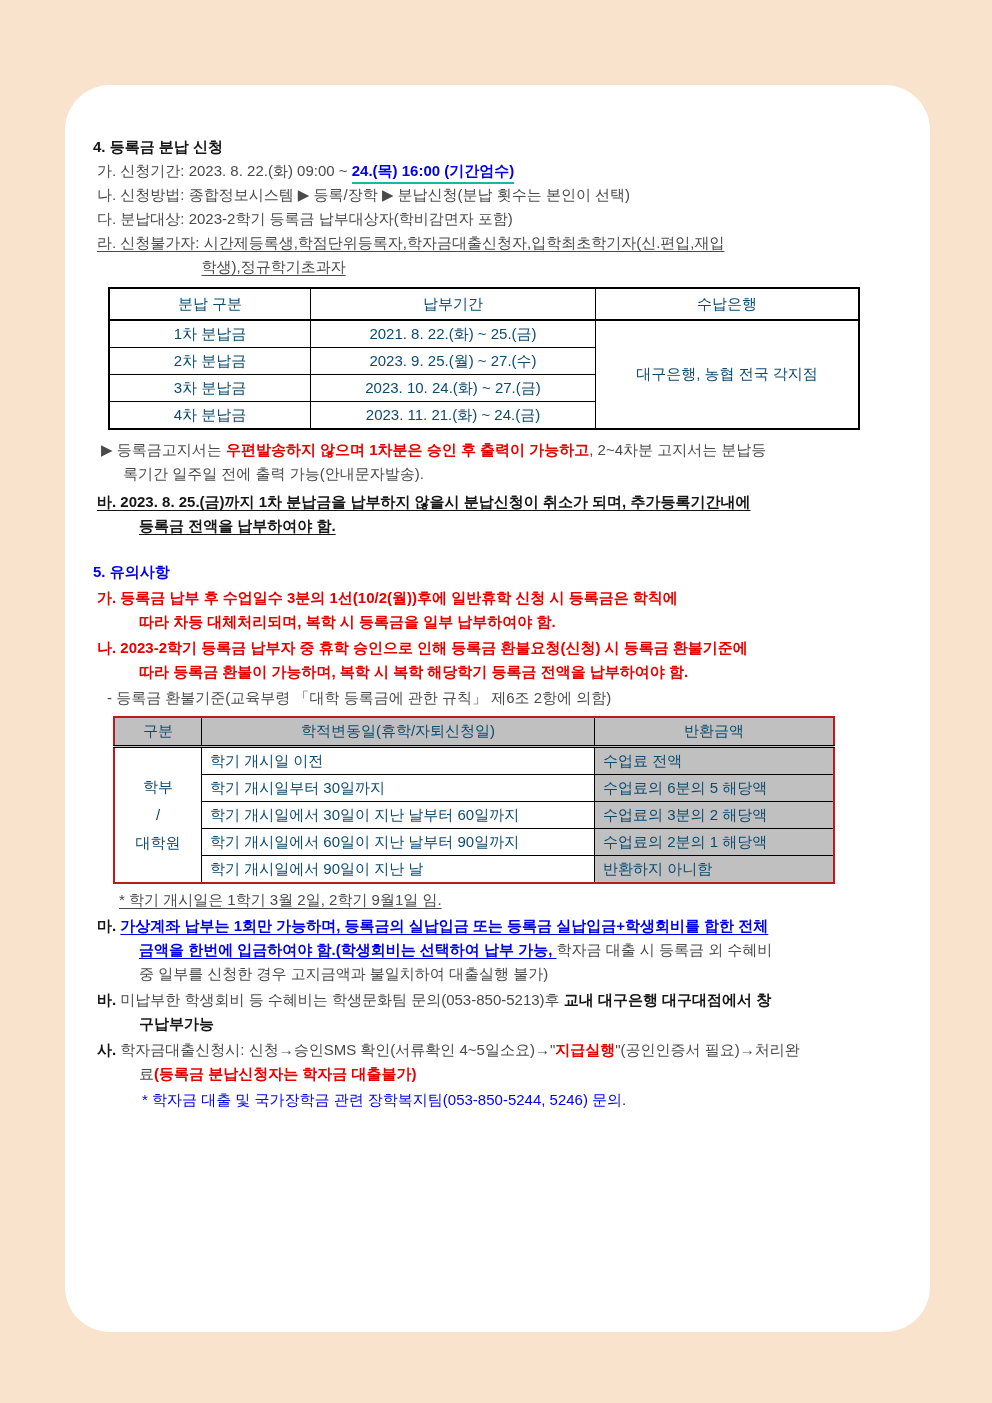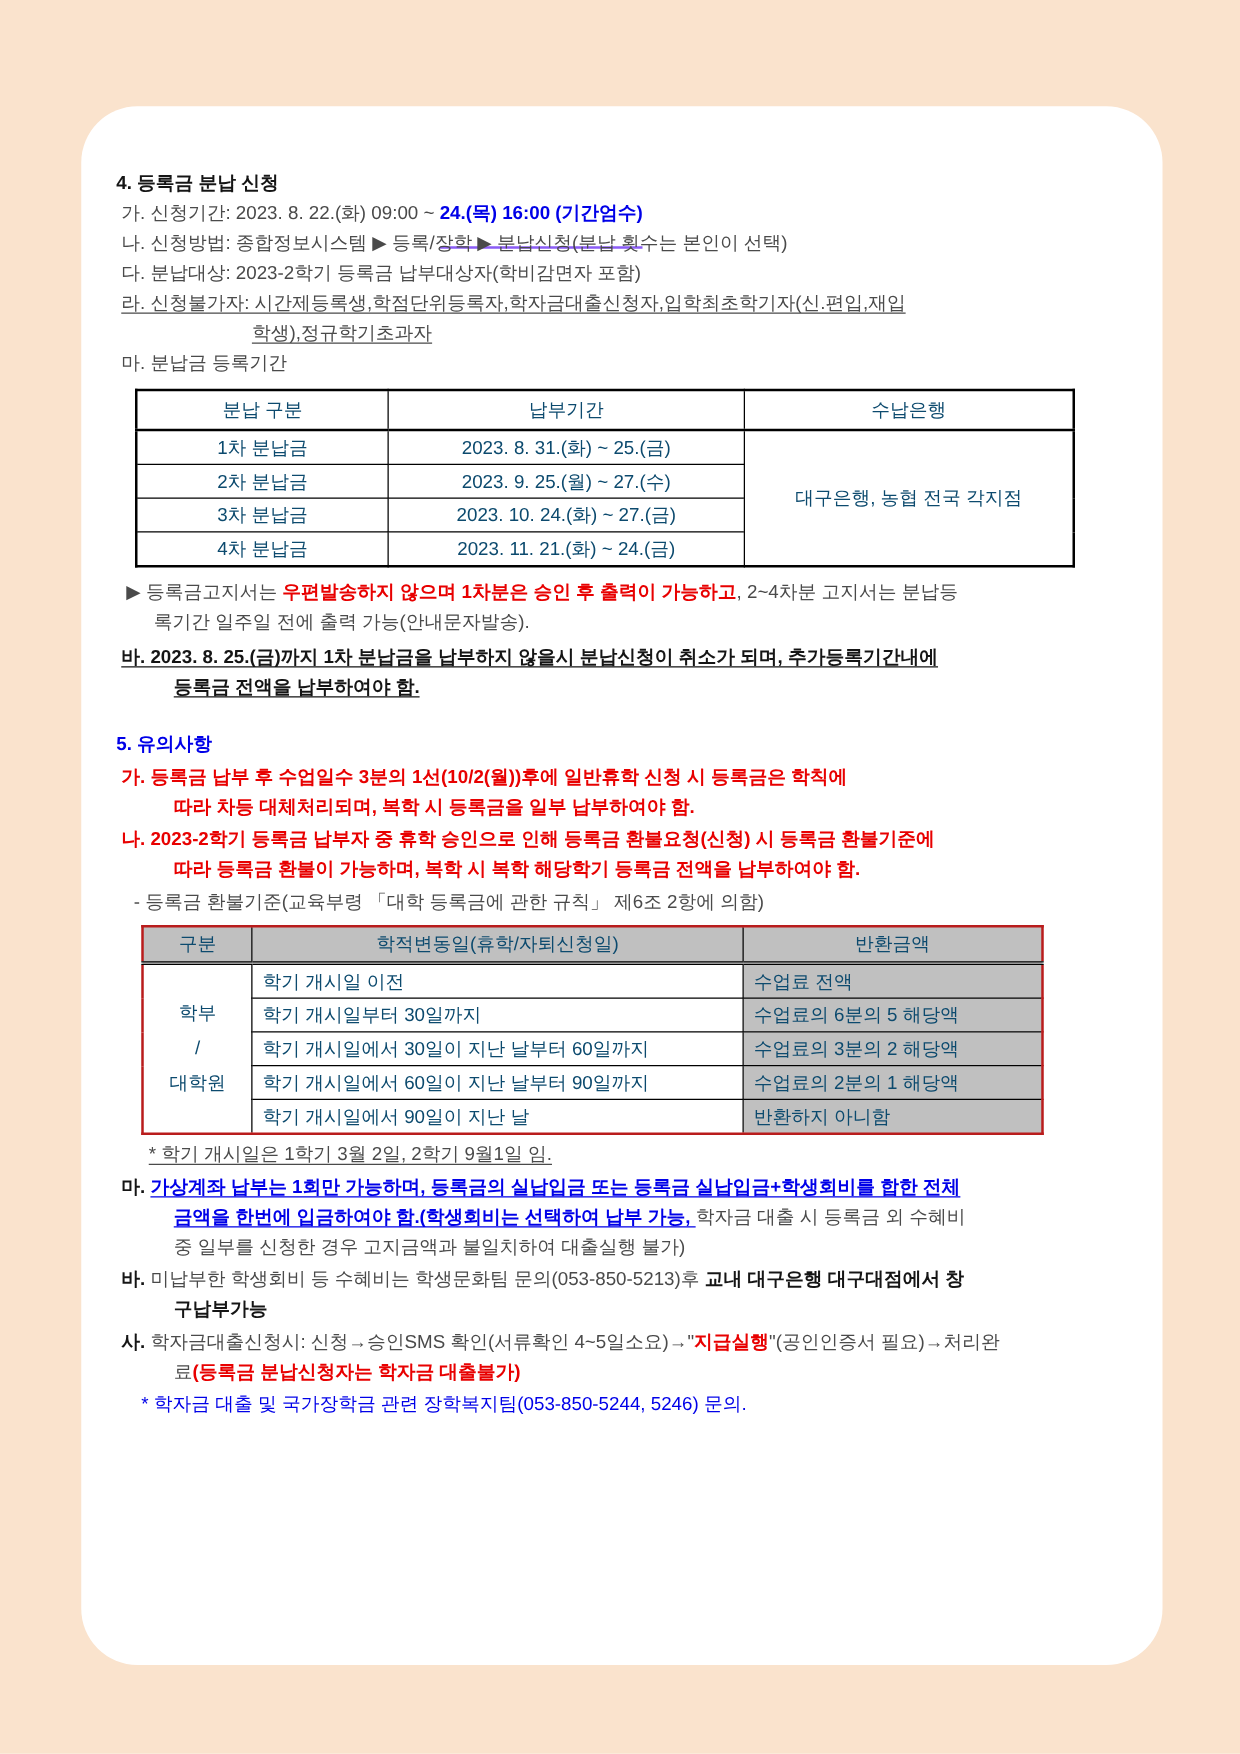--- a/index.html
+++ b/index.html
@@ -25,23 +25,23 @@
   
   .i1{margin-left:4px;padding-left:42px;text-indent:-42px;}
   .i2{margin-left:8px;padding-left:22px;text-indent:-22px;}
   .ref{margin-left:14px;margin-top:2px;}
   .foot{margin-left:26px;margin-top:4px;}
   .note{margin-left:20px;margin-top:2px;}
   
   .bk{color:#151515;font-weight:bold;}
   .rd{color:#e80000;font-weight:bold;}
   .bu{color:#0000e8;font-weight:bold;}
-  .bl{color:#0000e8;}
+  .bl{color:#0000e8;margin-left:29px;}
   .ul{text-decoration:underline;text-underline-offset:3px;}
-  .rl{border-bottom:2px solid #8b5cf6;padding-bottom:18px;}
+  .rl{border-bottom:2px solid #14b8a6;padding-bottom:3px;}
   
   .mt2{margin-top:2px;} .mt4{margin-top:4px;}
   .mt22{margin-top:22px;} .mt26{margin-top:26px;}
   
   table{border-collapse:collapse;font-size:15px;color:#0c4a6e;}
   td{border:1px solid #000;}
   .t1{margin:8px 0 8px 15px;border:2px solid #000;}
   .t1 td{text-align:center;height:26px;padding:0 6px;}
   .t1 tr.hd td{height:30px;border-bottom:2px solid #000;}
   .t1 .c1{width:188px;} .t1 .c2{width:272px;} .t1 .c3{width:250px;}
@@ -56,32 +56,31 @@
 <body>
 
 <div class="card">
 
   <p class="p"><span class="bk">4. 등록금 분납 신청</span></p>
   <p class="p i1"><span>가. 신청기간: 2023. 8. 22.(화) 09:00 ~ </span><span class="bu rl">24.(목) 16:00 (기간엄수)</span></p>
   <p class="p i1"><span>나. 신청방법: 종합정보시스템 ▶ 등록/장학 ▶ 분납신청(분납 횟수는 본인이 선택)</span></p>
   <p class="p i1"><span>다. 분납대상: 2023-2학기 등록금 납부대상자(학비감면자 포함)</span></p>
   <p class="p i1"><span class="ul">라. 신청불가자: 시간제등록생,학점단위등록자,학자금대출신청자,입학최초학기자(신.편입,재입</span><span>
                </span><span class="ul">학생),정규학기초과자</span></p>
-  <p class="p i1"><span>마. 분납금 등록기간</span></p>
 
   <table class="t1">
     <tbody>
         <tr class="hd">
       <td class="c1">분납 구분</td>
       <td class="c2">납부기간</td>
       <td class="c3">수납은행</td>
     </tr>
     <tr>
       <td>1차 분납금</td>
-      <td>2023. 8. 31.(화) ~ 25.(금)</td>
+      <td>2021. 8. 22.(화) ~ 25.(금)</td>
       <td rowspan="4">대구은행, 농협 전국 각지점</td>
     </tr>
     <tr>
       <td>2차 분납금</td>
       <td>2023. 9. 25.(월) ~ 27.(수)</td>
     </tr>
     <tr>
       <td>3차 분납금</td>
       <td>2023. 10. 24.(화) ~ 27.(금)</td>
     </tr>

